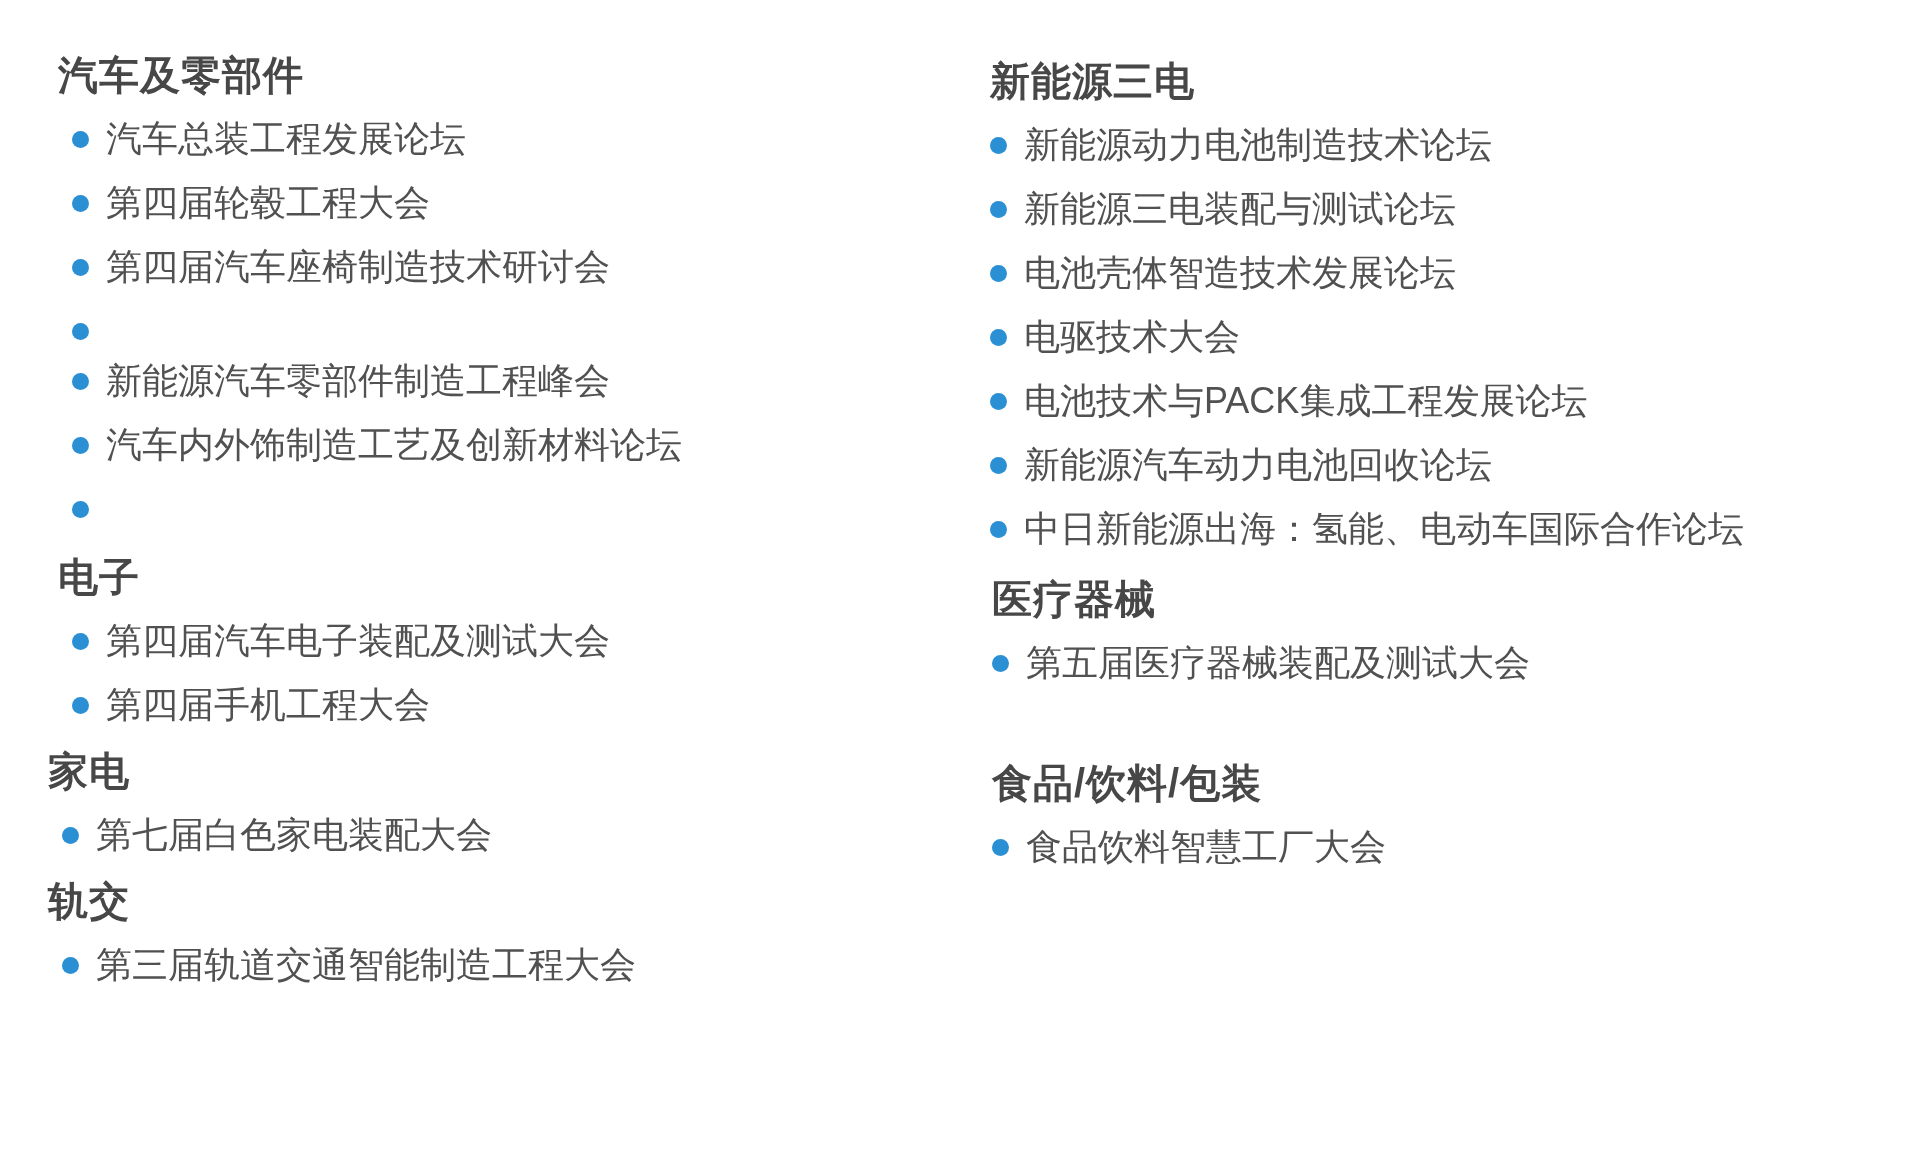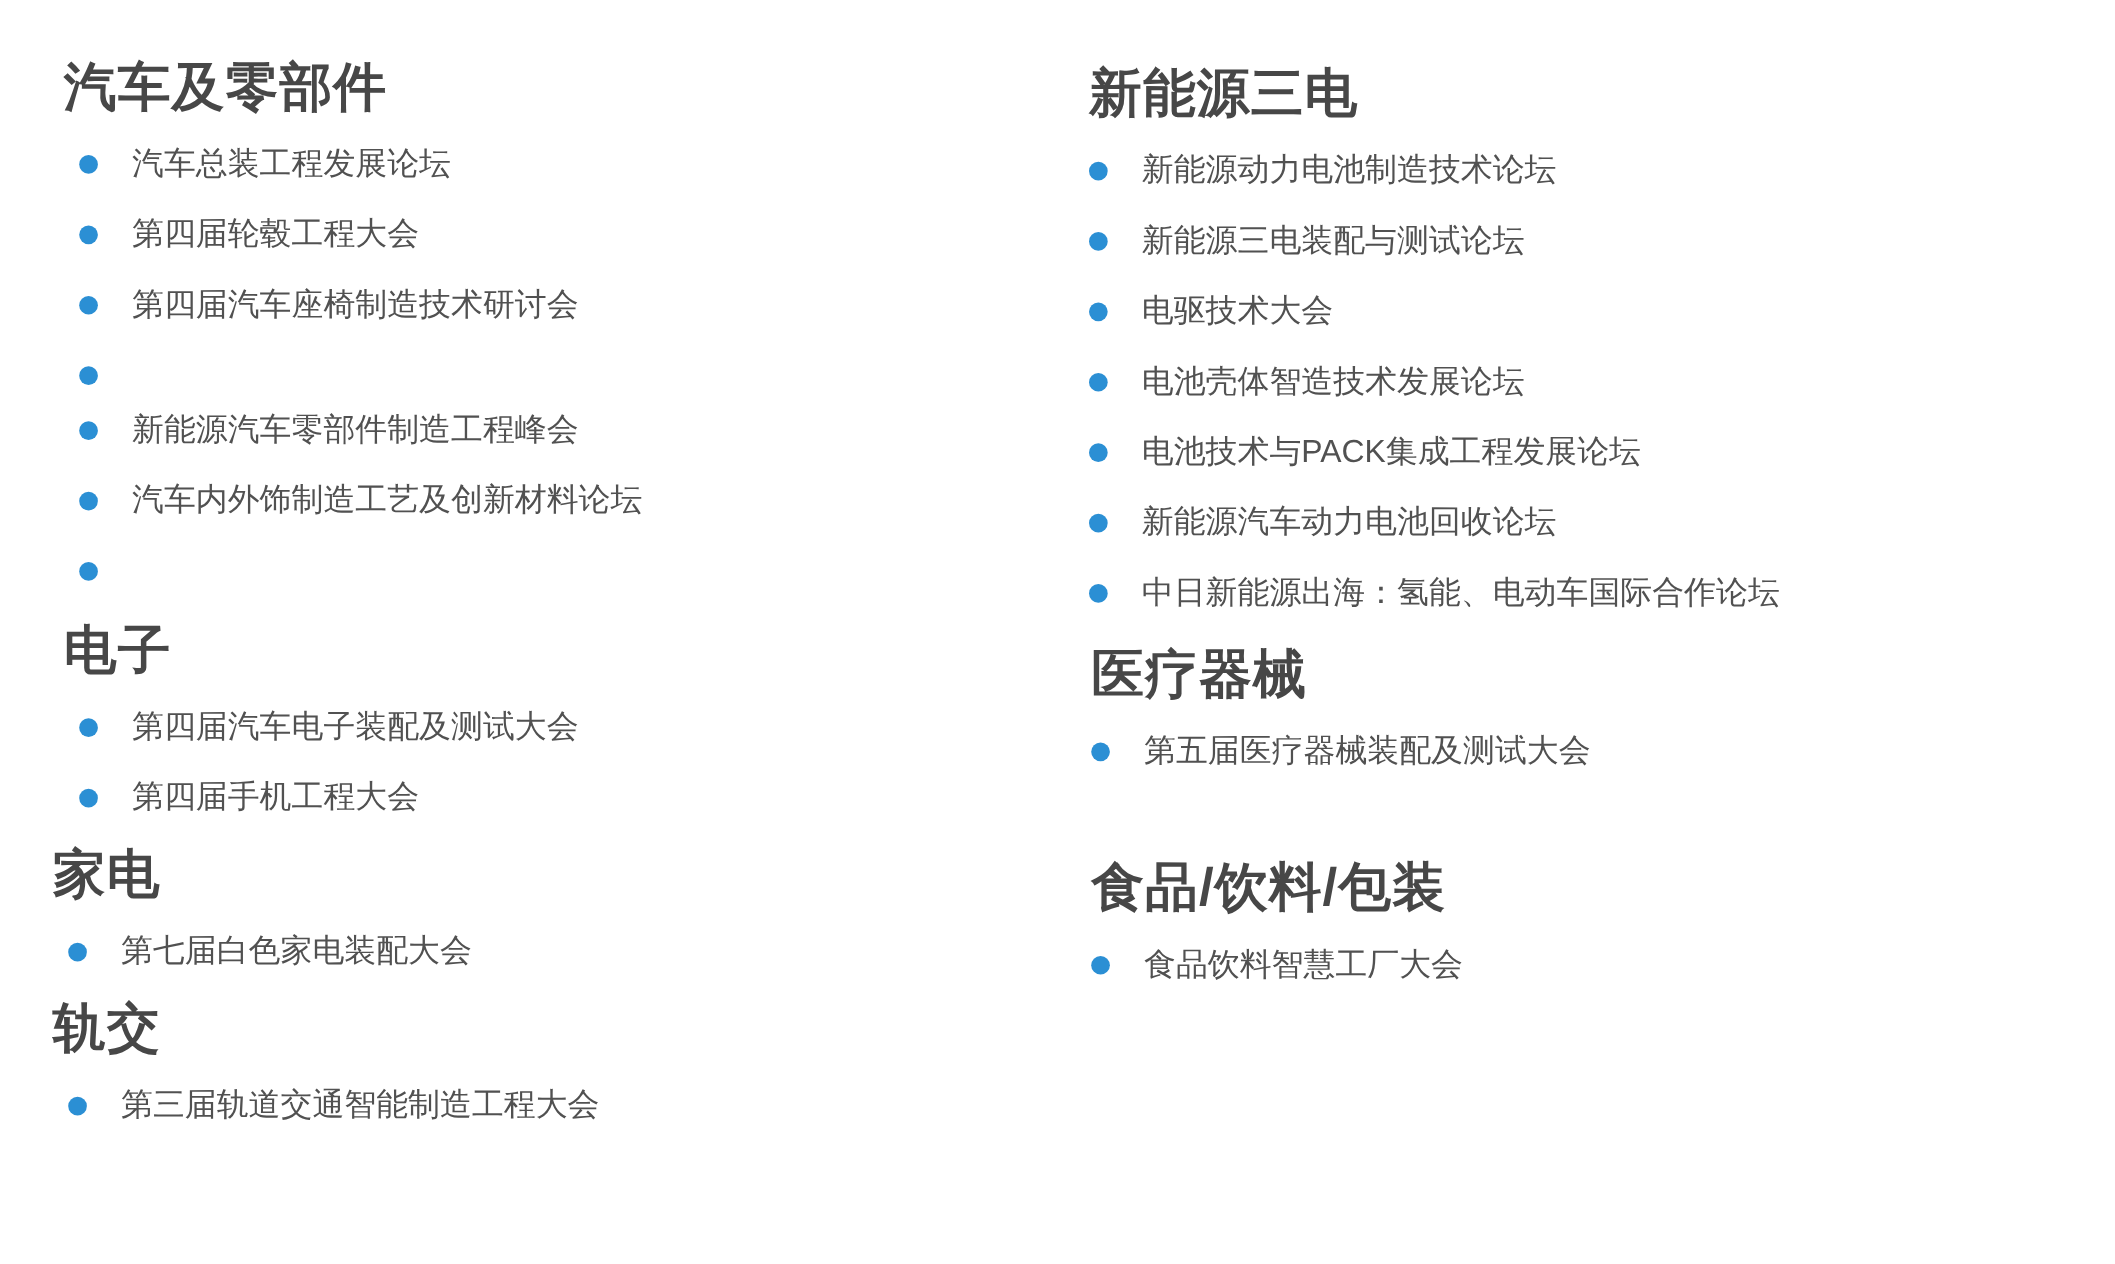--- a/index.html
+++ b/index.html
@@ -16,41 +16,40 @@
     overflow:hidden;
   }
   .page{
     display:flex;
     padding:50px 0 0 58px;
     width:1923px;
   }
   .column{flex:0 0 932px;}
   .column.right{flex:1 1 auto;padding-top:6px;}
   h2{
-    font-size:48px;
+    font-size:40px;
     font-weight:700;
     line-height:1.25;
     letter-spacing:1px;
     color:var(--heading);
     margin:0 0 16px 0;
   }
   ul.forum-list{
     list-style:none;
     margin:0;
     padding:0 0 0 14px;
   }
   .column.right ul.forum-list{padding-left:0;text-align:right;}
   li.item{
     display:flex;
     align-items:flex-start;
-    font-size:29px;
+    font-size:36px;
     line-height:46px;
     color:var(--item);
     margin-bottom:18px;
-    gap:14px;
   }
   li.item .bullet{
     flex:0 0 auto;
     width:17px;height:17px;
     border-radius:50%;
     background:var(--bullet);
     margin:15px 17px 0 0;
   }
   li.item strong{font-weight:400;}
   section{margin:0;}
@@ -147,25 +146,25 @@
           <li class="item">
             <span class="bullet"></span>
             <span>新能源动力电池制造技术论坛</span>
           </li>
           <li class="item">
             <span class="bullet"></span>
             <span>新能源三电装配与测试论坛</span>
           </li>
           <li class="item">
             <span class="bullet"></span>
+            <span>电池壳体智造技术发展论坛</span>
+          </li>
+          <li class="item">
+            <span class="bullet"></span>
             <span>电驱技术大会</span>
-          </li>
-          <li class="item">
-            <span class="bullet"></span>
-            <span>电池壳体智造技术发展论坛</span>
           </li>
           <li class="item">
             <span class="bullet"></span>
             <span>电池技术与<strong>PACK</strong>集成工程发展论坛</span>
           </li>
           <li class="item">
             <span class="bullet"></span>
             <span>新能源汽车动力电池回收论坛</span>
           </li>
           <li class="item">

